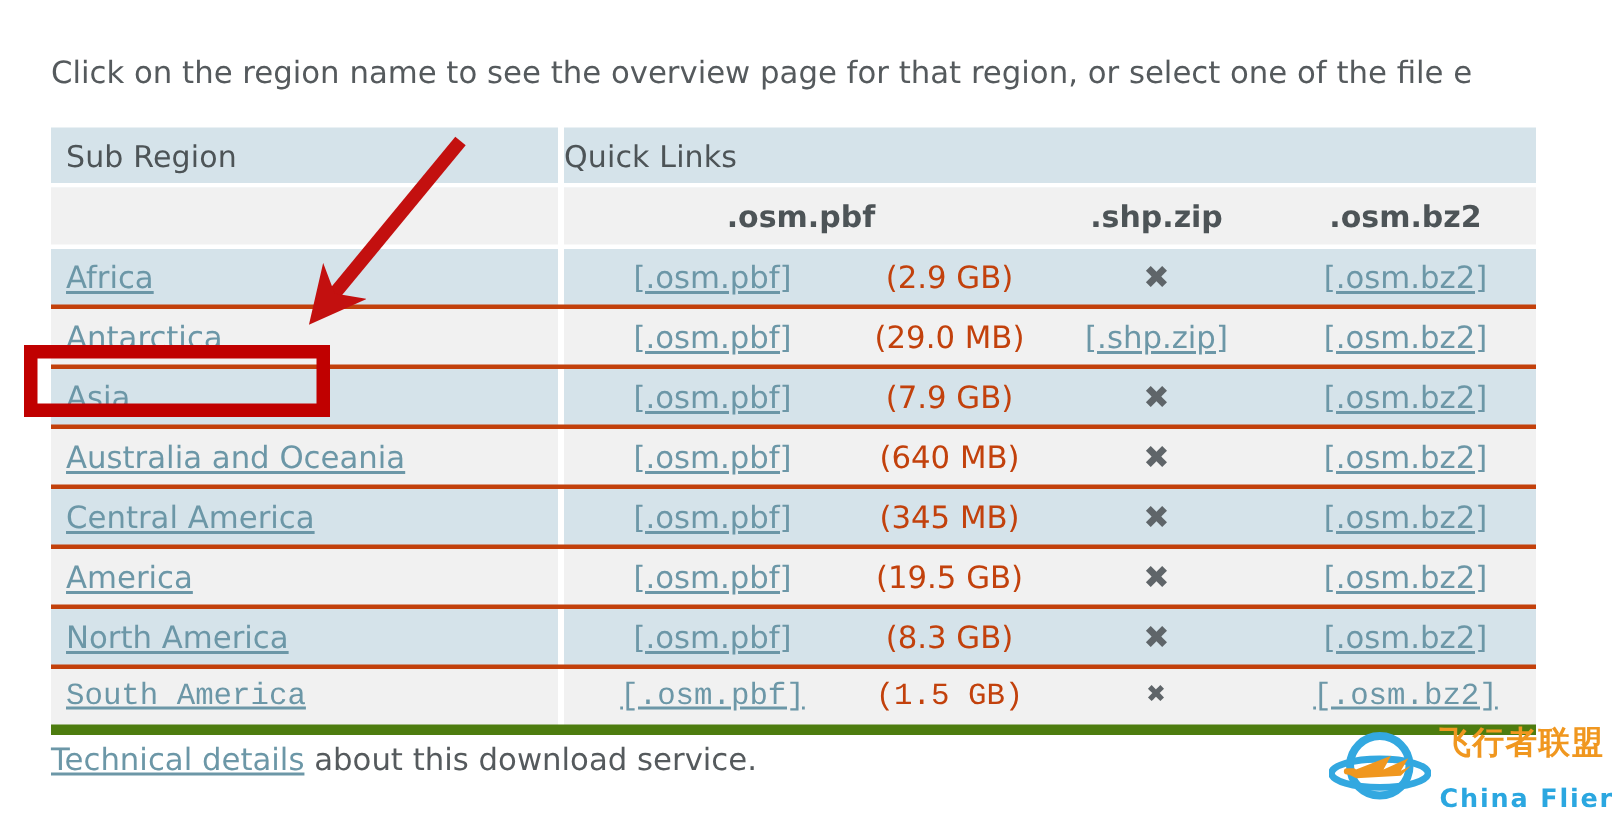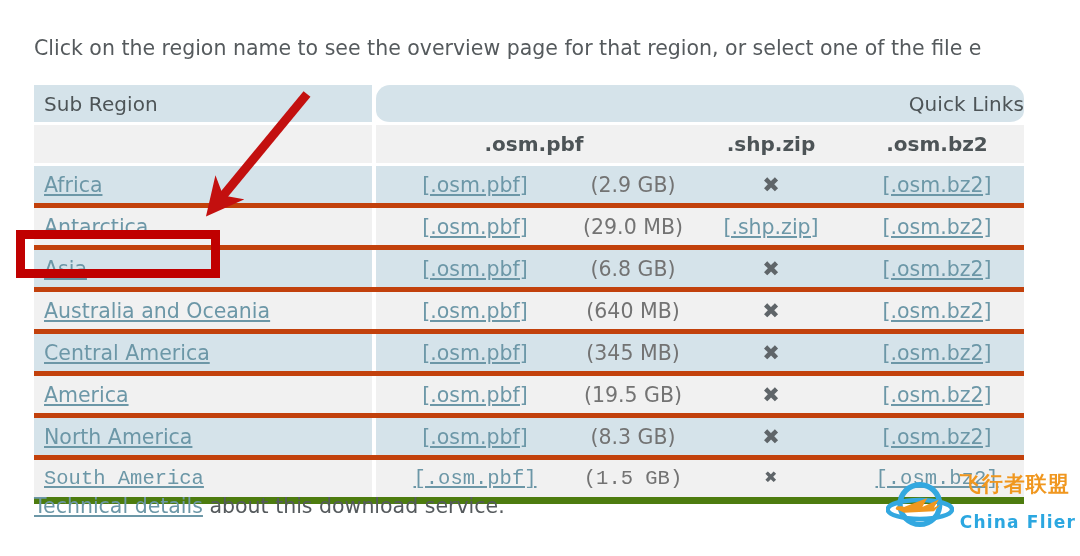--- a/index.html
+++ b/index.html
@@ -67,22 +67,21 @@
     font-weight: bold;
     font-size: 20px;
     color: #4d5457;
     letter-spacing: 0.1px;
   }
   .hdr-region {
     text-align: left;
     padding-left: 10px !important;
   }
   .hdr-quick {
-    text-align: right;
-    border-radius: 14px;
+    text-align: left;
   }
   .hdr-gap {
     background: #ffffff;
     width: 4px;
   }
 
   .sub-cell {
     background: #f1f1f1;
     height: 38px;
     font-weight: bold;
@@ -107,21 +106,21 @@
     padding-left: 10px !important;
     font-size: 20.5px;
   }
   .cell-pbf {
     text-align: center;
     font-size: 20.5px;
   }
   .cell-size {
     text-align: center;
     font-size: 20.5px;
-    color: #737373;
+    color: #c2410c;
     white-space: nowrap;
   }
   .cell-shp, .cell-bz2 {
     text-align: center;
     font-size: 20.5px;
   }
 
   a.lnk {
     color: #6c97a7;
     text-decoration: underline;
@@ -130,21 +129,21 @@
 
   .xmark {
     color: #5f6569;
     font-size: 21px;
     font-weight: bold;
     display: inline-block;
     line-height: 1;
   }
 
   
-  tbody tr td { border-bottom: 5px solid #c2410c; }
+  tbody tr td { border-bottom: 3px solid #c2410c; }
   tbody tr:last-child td { border-bottom: 7px solid #4d7c0f; font-family: Liberation Mono, monospace; }
   thead tr.subhead th { border-bottom: 3px solid #ffffff; font-weight: bold; }
   thead tr.tophead th { border-bottom: 3px solid #ffffff; }
 
   
   .footer {
     position: absolute;
     left: 34px;
     top: 494px;
     font-size: 20.5px;
@@ -170,21 +169,21 @@
   }
 
   
   .watermark {
     position: absolute;
     left: 886px;
     top: 474px;
     width: 190px;
     height: 78px;
     display: flex;
-    align-items: flex-start;
+    align-items: center;
     gap: 6px;
   }
   .wm-text {
     display: flex;
     flex-direction: column;
     justify-content: center;
     line-height: 1;
   }
   .wm-cn {
     font-size: 21px;
@@ -247,21 +246,21 @@
             <td class="gapcol"></td>
             <td class="cell-pbf"><a class="lnk" href="#">[.osm.pbf]</a></td>
             <td class="cell-size">(29.0 MB)</td>
             <td class="cell-shp"><a class="lnk" href="#">[.shp.zip]</a></td>
             <td class="cell-bz2"><a class="lnk" href="#">[.osm.bz2]</a></td>
           </tr>
           <tr class="row-odd">
             <td class="cell-region"><a class="lnk" href="#">Asia</a></td>
             <td class="gapcol"></td>
             <td class="cell-pbf"><a class="lnk" href="#">[.osm.pbf]</a></td>
-            <td class="cell-size">(6.8 GB)</td>
+            <td class="cell-size">(7.9 GB)</td>
             <td class="cell-shp"><span class="xmark">✖</span></td>
             <td class="cell-bz2"><a class="lnk" href="#">[.osm.bz2]</a></td>
           </tr>
           <tr class="row-even">
             <td class="cell-region"><a class="lnk" href="#">Australia and Oceania</a></td>
             <td class="gapcol"></td>
             <td class="cell-pbf"><a class="lnk" href="#">[.osm.pbf]</a></td>
             <td class="cell-size">(640 MB)</td>
             <td class="cell-shp"><span class="xmark">✖</span></td>
             <td class="cell-bz2"><a class="lnk" href="#">[.osm.bz2]</a></td>

